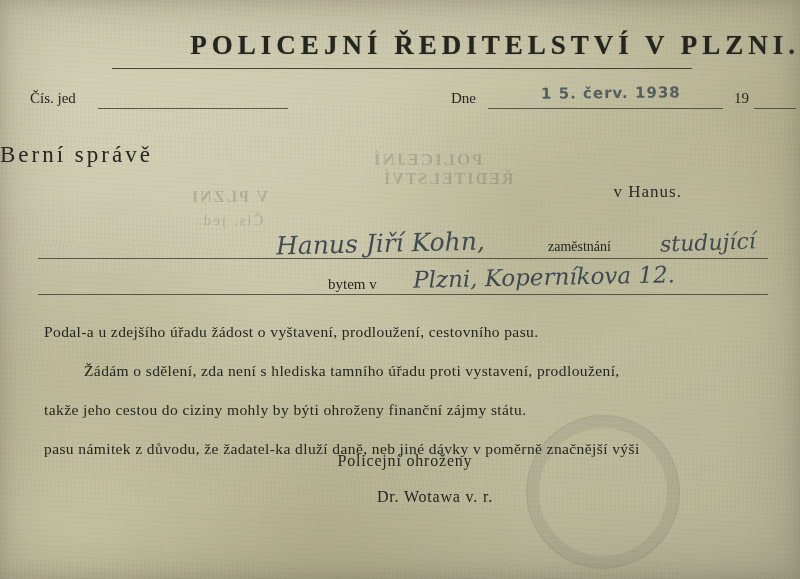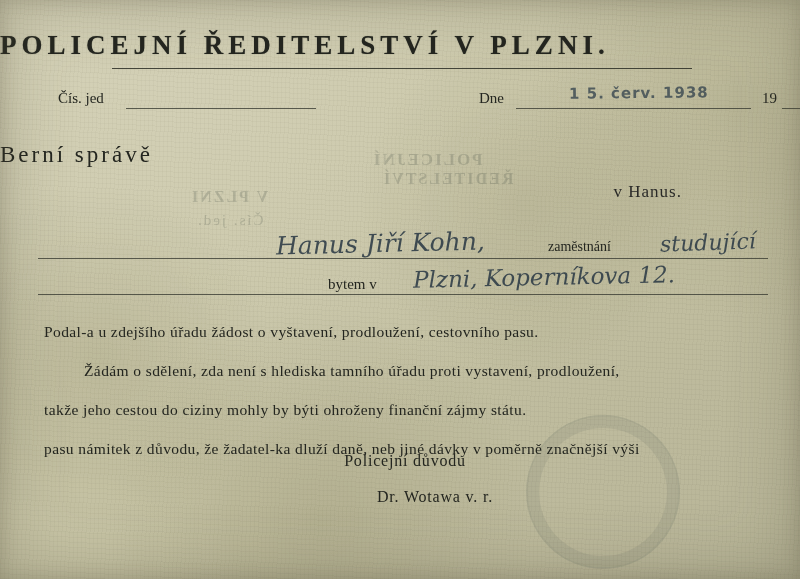--- a/index.html
+++ b/index.html
@@ -67,39 +67,39 @@
     border-radius: 50%;
     border: 2px solid rgba(96,104,96,0.20);
     box-shadow: inset 0 0 0 9px rgba(0,0,0,0), inset 0 0 0 11px rgba(96,104,96,0.13);
     pointer-events: none;
   }
 
   .title {
     position: absolute;
     left: 0; right: 0;
     top: 30px;
-    text-align: left;
+    text-align: right;
     font-size: 27px;
     font-weight: bold;
     letter-spacing: 5px;
     color: #23251f;
     text-shadow: 0 0 1px rgba(40,44,36,0.5);
   }
   .title-rule {
     position: absolute;
     left: 112px;
     width: 580px;
     top: 68px;
     border-bottom: 1.6px solid #2c2e26;
     opacity: .85;
   }
 
   .row-cis {
     position: absolute;
-    left: 54px;
+    left: 26px;
     top: 88px;
     width: 730px;
     height: 28px;
     font-size: 15px;
   }
   .lbl { color: #242620; }
   .line {
     border-bottom: 1px solid #3a3c33;
     opacity: .8;
     display: inline-block;
@@ -257,18 +257,18 @@
   </div>
 
   <div class="body">
     <p>Podal-a u zdejšího úřadu žádost o vyštavení, prodloužení, cestovního pasu.</p>
     <p class="indent">Žádám o sdělení, zda není s hlediska tamního úřadu proti vystavení, prodloužení,</p>
     <p>takže jeho cestou do ciziny mohly by býti ohroženy finanční zájmy státu.</p>
     <p>pasu námitek z důvodu, že žadatel-ka dluží daně, neb jiné dávky v poměrně značnější výši</p>
   </div>
 
   <div class="signature-block">
-    <div class="sig-title">Policejní důvodu</div>
+    <div class="sig-title">Policejní ohroženy</div>
     <div class="sig-name">Dr. Wotawa v. r.</div>
   </div>
 
   <div class="edge-shade"></div>
 </div>
 
 </body></html>

